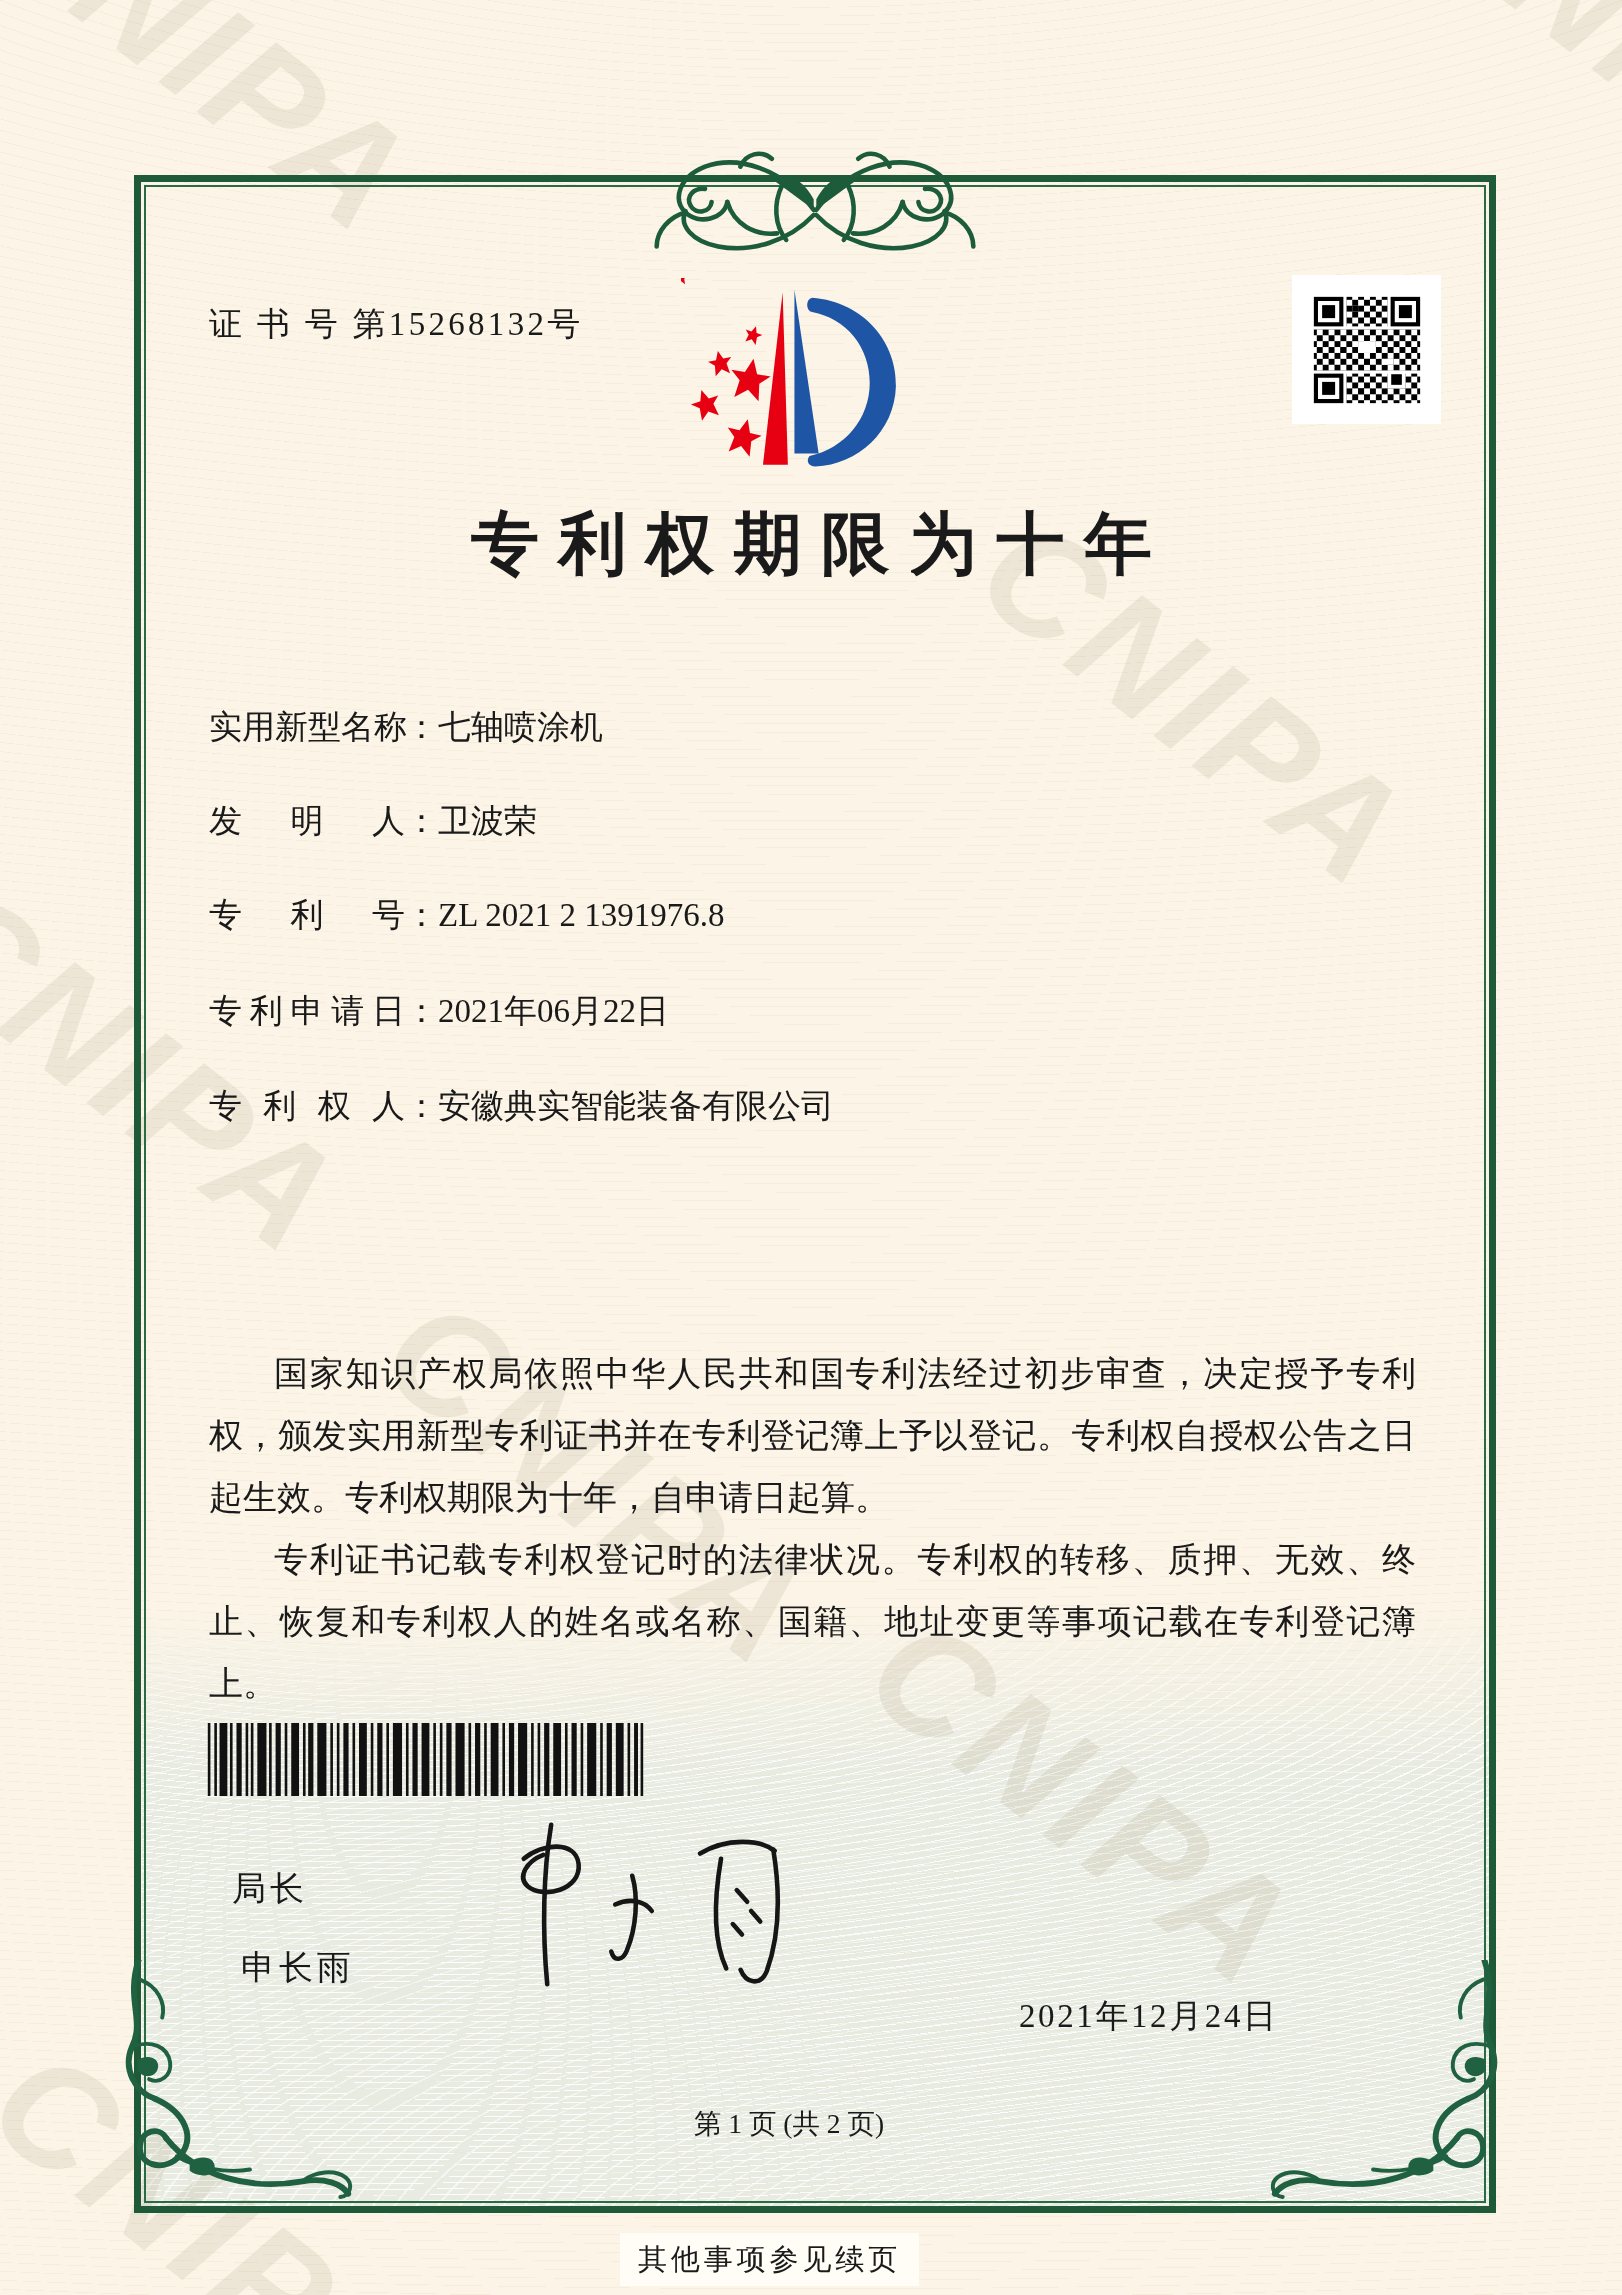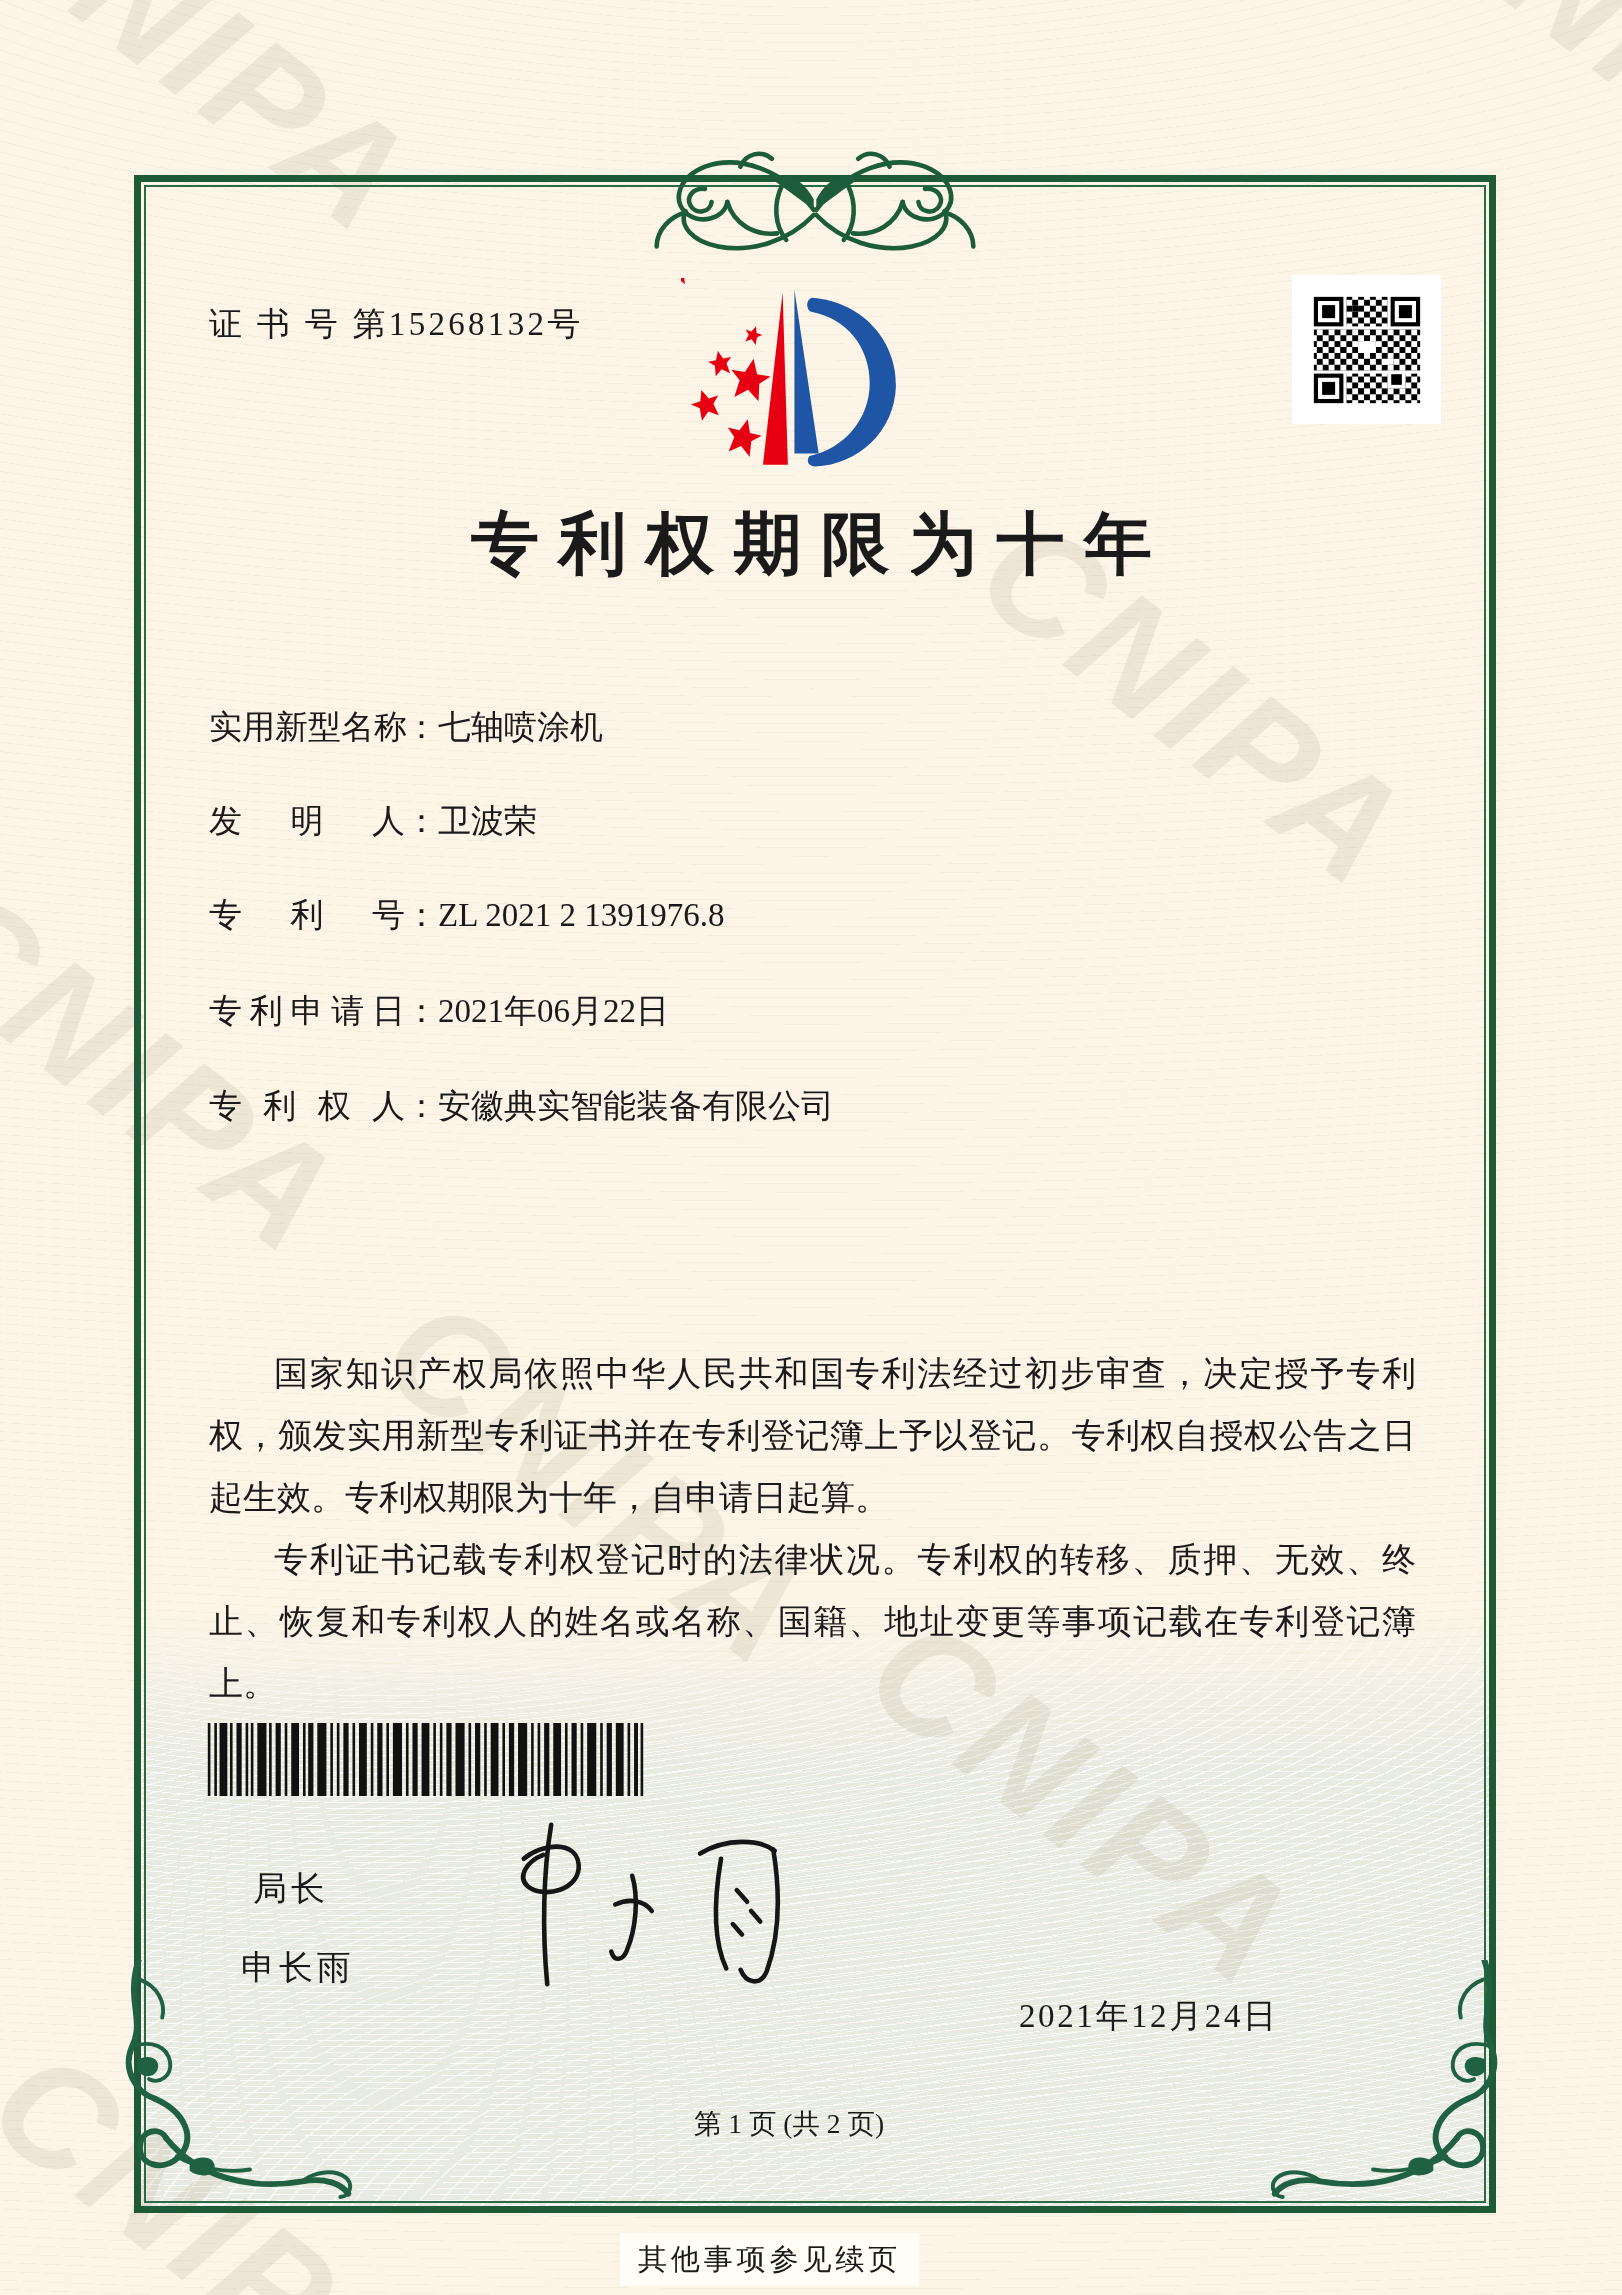--- a/index.html
+++ b/index.html
@@ -47,21 +47,21 @@
   .fcolon{display:inline-block;vertical-align:top;}
   .fvalue{display:inline-block;vertical-align:top;}
   .fvalue.wrap{white-space:normal;max-width:851px;line-height:43px;}
   .pair2{position:absolute;left:605px;top:0;white-space:nowrap;}
 
   .paras{position:absolute;left:209px;top:1343px;width:1207px;}
   .paras p{margin:0;font-size:34px;line-height:62px;text-align:justify;text-indent:65px;}
 
   .barcode{position:absolute;left:207px;top:1723px;width:437px;height:73px;}
 
-  .sig-title{position:absolute;left:253px;top:1866px;font-size:34px;letter-spacing:3.9px;}
+  .sig-title{position:absolute;left:232px;top:1866px;font-size:34px;letter-spacing:3.9px;}
   .sig-name{position:absolute;left:241px;top:1945px;font-size:34px;letter-spacing:3.9px;}
   .signature{position:absolute;left:504px;top:1813px;width:340px;height:196px;}
 
   .issue-date{position:absolute;left:1019px;top:1994px;font-size:33px;letter-spacing:2.6px;}
   .page-ind{position:absolute;left:0;top:2106px;width:1578px;text-align:center;font-size:27.5px;}
   .footer-note{position:absolute;left:0;top:2233px;width:1539px;text-align:center;}
   .footer-note span{display:inline-block;background:#fffdf6;padding:6.5px 18.3px;font-size:29px;letter-spacing:3.9px;}
 </style>
 </head>
 <body>

